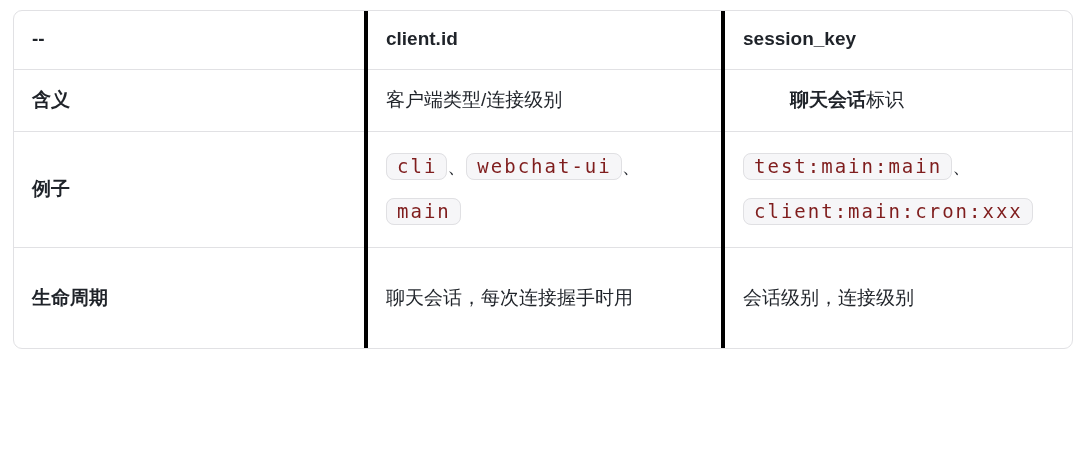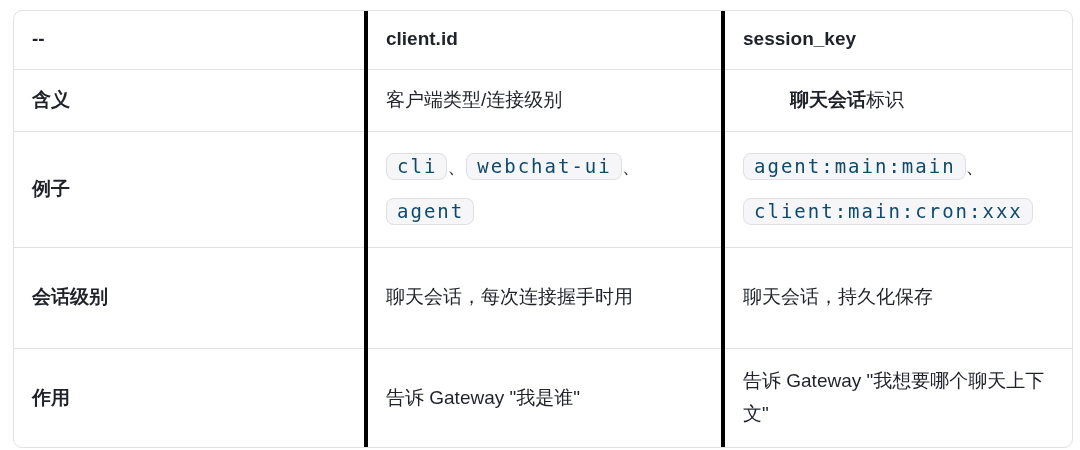--- a/index.html
+++ b/index.html
@@ -47,21 +47,21 @@
   tbody tr:nth-child(4) { height: 99px; }
   td.has-code { line-height: 2.35; }
   .chip {
     font-family: "DejaVu Sans Mono", "Liberation Mono", monospace;
     font-size: 19px;
     letter-spacing: 2px;
     background: #f6f6f8;
     border: 1px solid #e0e0e3;
     border-radius: 8px;
     padding: 1px 9px 2px 10px;
-    color: #0c4a6e;
+    color: #7f1d1d;
     white-space: nowrap;
   }
   strong { font-weight: 700; padding-left: 47px; }
 </style>
 </head>
 <body>
 
 <div class="table-wrap">
   <table>
     <colgroup>
@@ -77,28 +77,23 @@
       </tr>
     </thead>
     <tbody>
       <tr>
         <th class="row-label">含义</th>
         <td><span>客户端类型/连接级别</span></td>
         <td><strong>聊天会话</strong><span>标识</span></td>
       </tr>
       <tr>
         <th class="row-label">例子</th>
-        <td class="has-code"><code class="chip">cli</code><span>、</span><code class="chip">webchat-ui</code><span>、</span><code class="chip">agent</code></td>
-        <td class="has-code"><code class="chip">agent:main:main</code><span>、</span><code class="chip">client:main:cron:xxx</code></td>
+        <td class="has-code"><code class="chip">cli</code><span>、</span><code class="chip">webchat-ui</code><span>、</span><code class="chip">main</code></td>
+        <td class="has-code"><code class="chip">test:main:main</code><span>、</span><code class="chip">client:main:cron:xxx</code></td>
       </tr>
       <tr>
-        <th class="row-label">会话级别</th>
+        <th class="row-label">生命周期</th>
         <td><span>聊天会话，每次连接握手时用</span></td>
-        <td><span>聊天会话，持久化保存</span></td>
-      </tr>
-      <tr>
-        <th class="row-label">作用</th>
-        <td><span>告诉 Gateway "我是谁"</span></td>
-        <td><span>告诉 Gateway "我想要哪个聊天上下文"</span></td>
+        <td><span>会话级别，连接级别</span></td>
       </tr>
     </tbody>
   </table>
 </div>
 
 </body></html>

